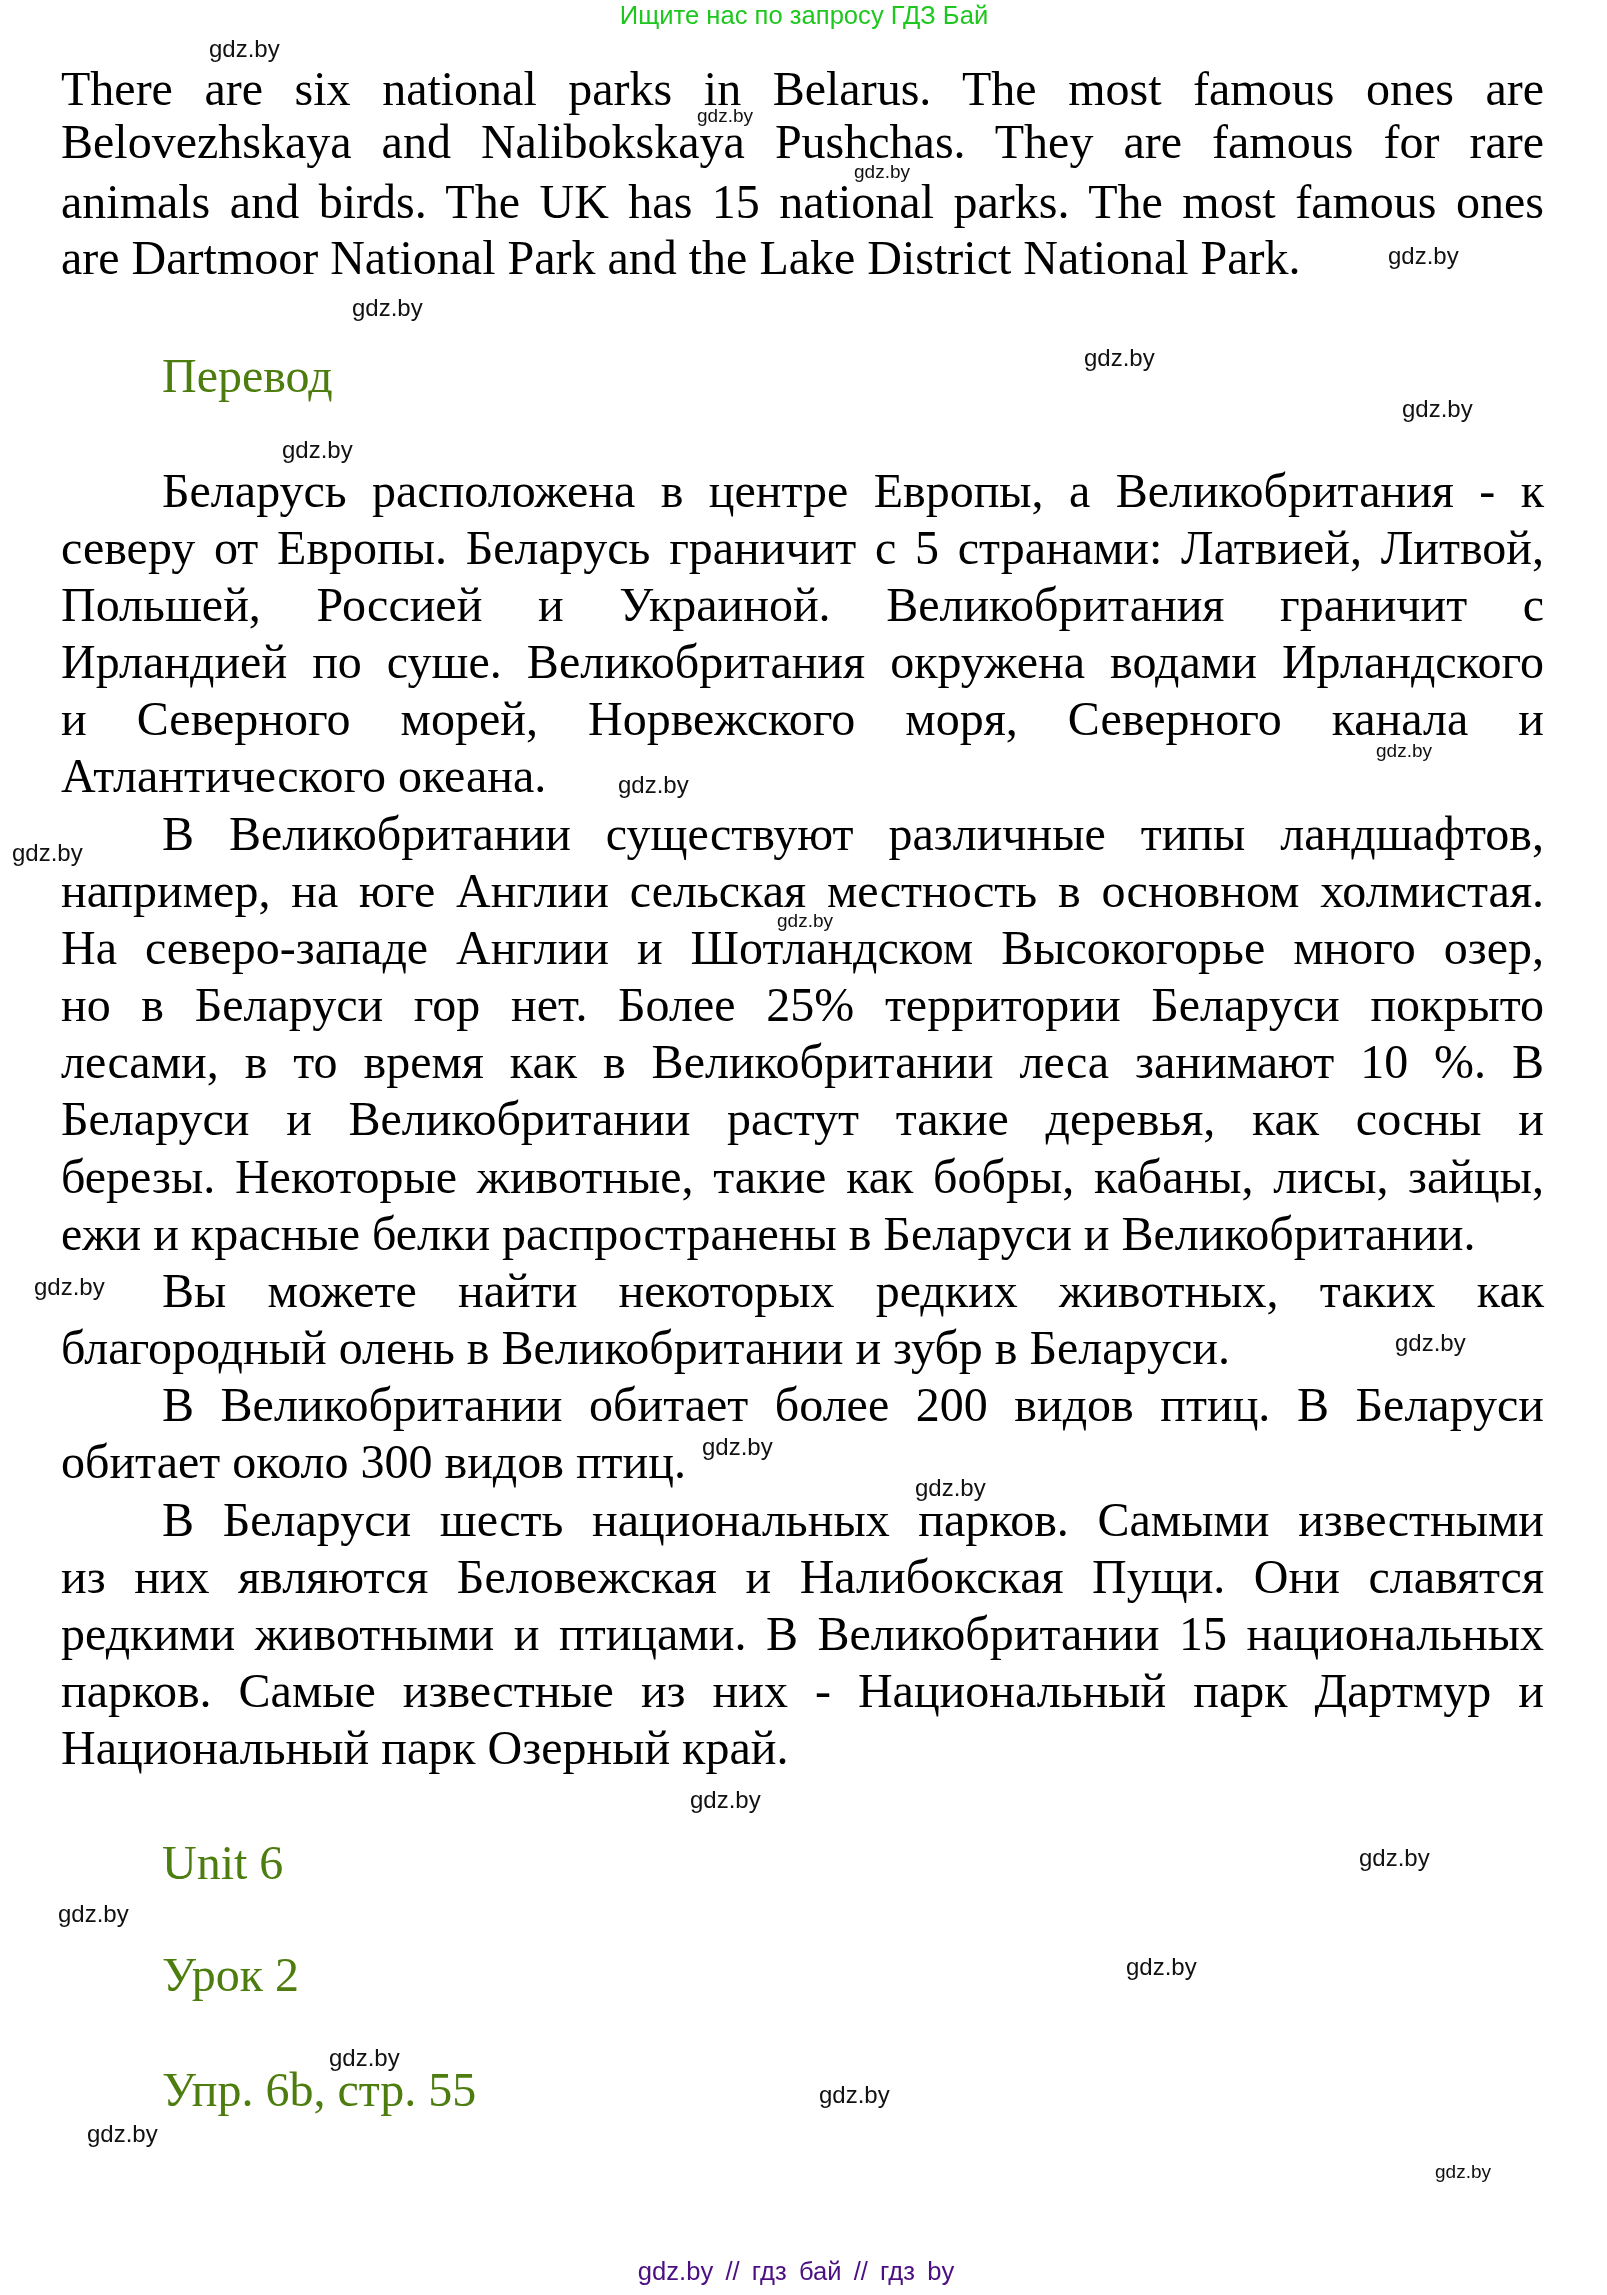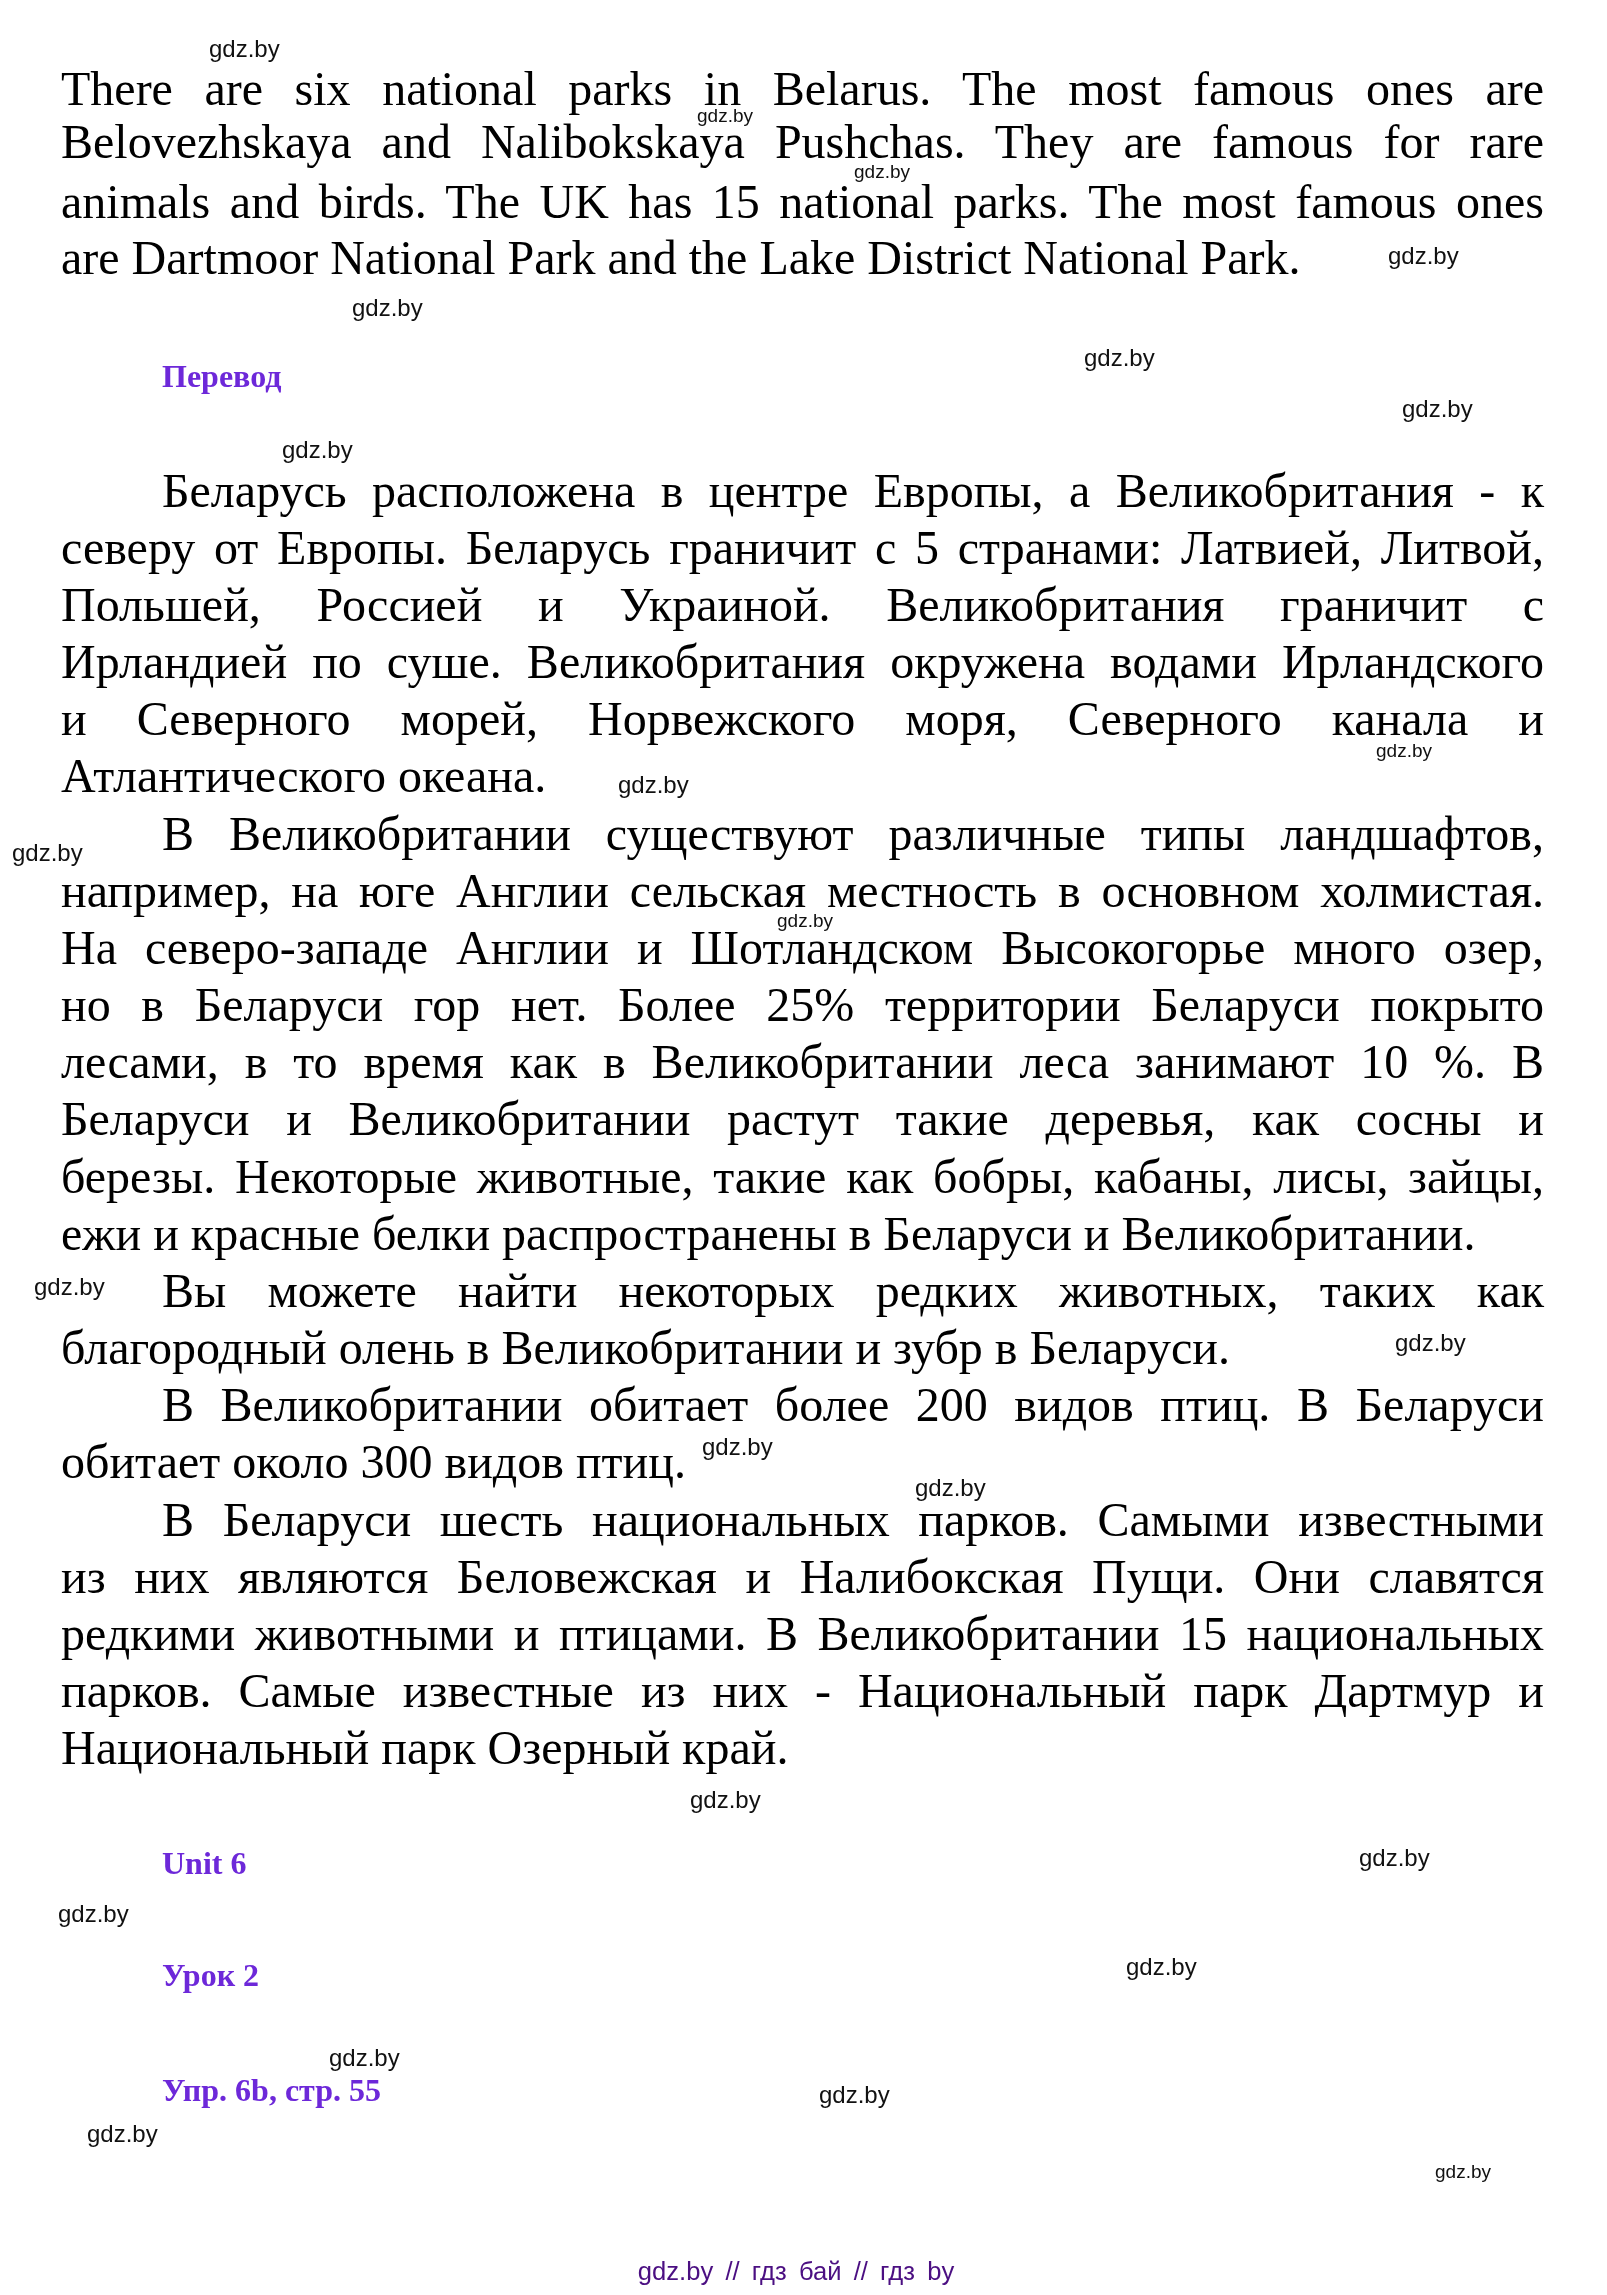--- a/index.html
+++ b/index.html
@@ -23,36 +23,37 @@
     font-family: "Liberation Serif", serif; font-size: 48px; line-height: 56px;
     color: #000; white-space: nowrap;
     text-align: justify; text-align-last: justify;
     transform-origin: left top;
   }
   .line.last { text-align-last: left; }
   .line.indent { left: 162px; width: 1382px; }
 
   .heading {
     position: absolute; left: 162px;
-    font-family: "Liberation Serif", serif; font-weight: bold;
-    font-size: 32px; line-height: 56px; color: #6d28d9; white-space: nowrap;
+    font-family: "Liberation Serif", serif; font-weight: normal;
+    font-size: 48px; line-height: 56px; color: #4d7c0f; white-space: nowrap;
   }
   .heading.task { left: 162px; width: 1382px; text-align: justify; text-align-last: justify; }
 
   .wm {
     position: absolute; font-family: "Liberation Sans", sans-serif;
     font-size: 24px; line-height: 25.6px; color: #111; white-space: nowrap;
   }
   .wm.small { font-size: 19px; line-height: 20.5px; }
 </style>
 </head>
 <body>
 
 <div class="page">
 
+  <div class="top-banner">Ищите нас по запросу ГДЗ Бай</div>
 
   <div>
     <div class="line" style="top:61px">There are six national parks in Belarus. The most famous ones are</div>
     <div class="line" style="top:114px">Belovezhskaya and Nalibokskaya Pushchas. They are famous for rare</div>
     <div class="line" style="top:174px">animals and birds. The UK has 15 national parks. The most famous ones</div>
     <div class="line last" style="top:230px">are Dartmoor National Park and the Lake District National Park.</div>
   </div>
 
   <div class="heading" style="top:348px">Перевод</div>
 

